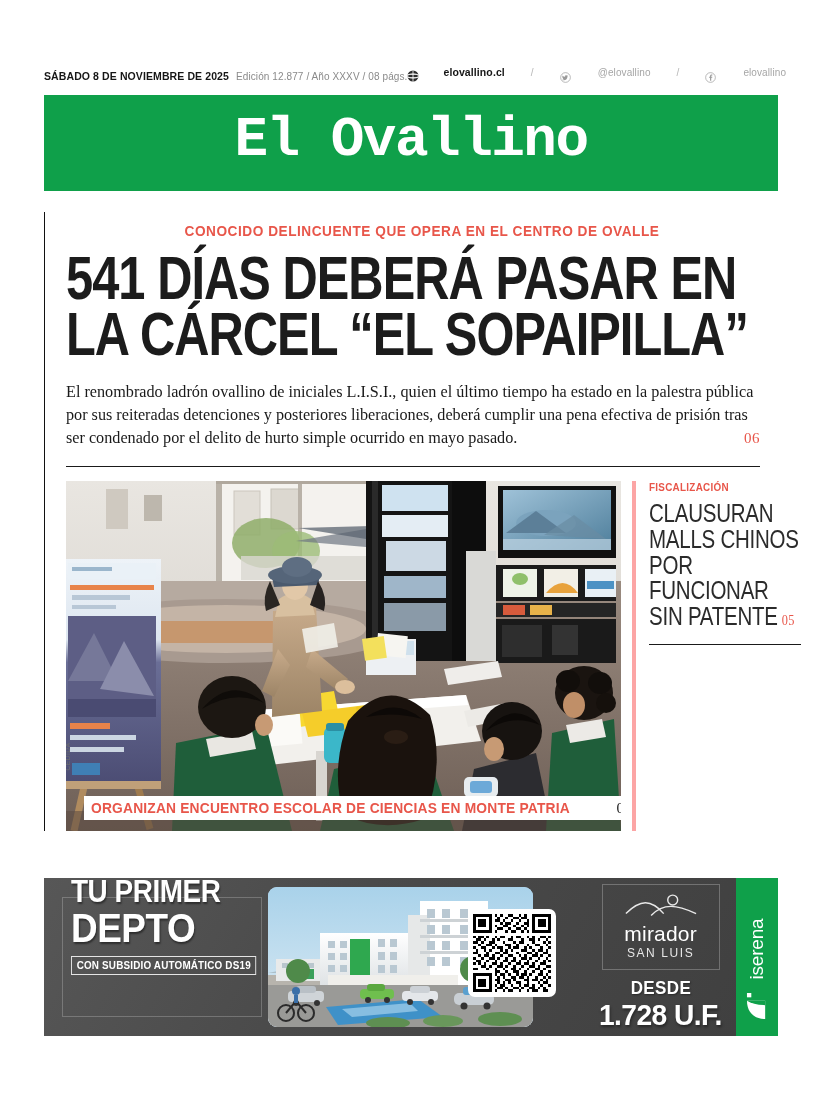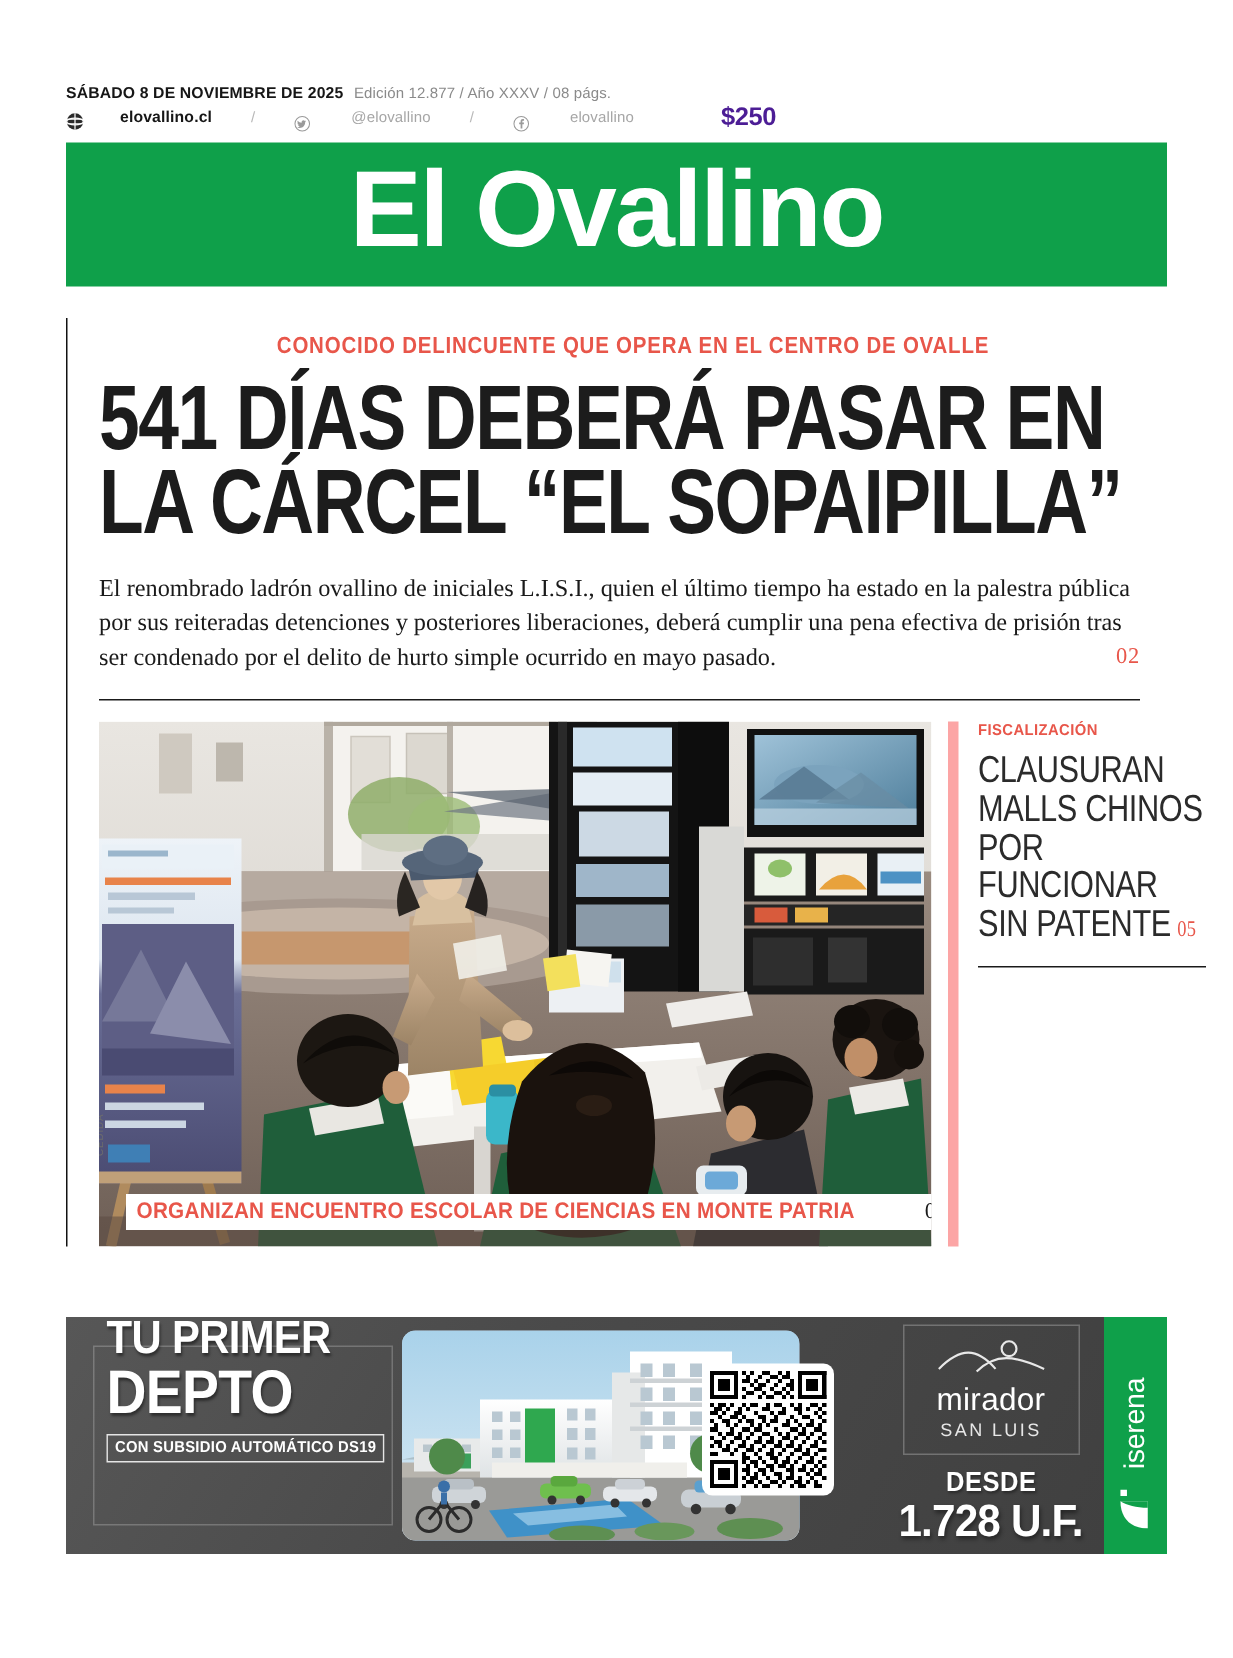--- a/index.html
+++ b/index.html
@@ -25,23 +25,22 @@
   }
 
   
   .topbar {
     position: absolute;
     left: 44px;
     top: 56px;
     width: 734px;
     height: 26px;
     display: flex;
-    align-items: flex-start;
+    align-items: flex-end;
     justify-content: space-between;
-    flex-direction: column;
   }
   .topbar-left {
     display: flex;
     align-items: baseline;
     gap: 7px;
     white-space: nowrap;
   }
   .dateline {
     font-size: 10.5px;
     font-weight: bold;
@@ -97,23 +96,23 @@
     left: 44px;
     top: 95px;
     width: 734px;
     height: 96px;
     background: #0FA04A;
     display: flex;
     align-items: center;
     justify-content: center;
   }
   .masthead-title {
-    font-family: Liberation Sans, sans-serif;
-    font-weight: bold;
-    font-size: 72px;
+    font-family: Liberation Mono, monospace;
+    font-weight: bold;
+    font-size: 56px;
     color: #ffffff;
     letter-spacing: -1.5px;
     line-height: 1;
     transform: scaleX(1.0);
     white-space: nowrap;
     padding-bottom: 6px;
   }
 
   
   .content {
@@ -225,21 +224,21 @@
   }
   .photo-caption .cap-num {
     color: #1a1a1a;
     font-family: "Liberation Serif", serif;
     font-size: 15px;
     letter-spacing: 0.3px;
   }
 
   .sidebar {
     flex: 1 1 auto;
-    border-left: 7px solid #fca5a5;
+    border-left: 4px solid #fca5a5;
     padding-left: 13px;
     margin-left: 11px;
     display: flex;
     flex-direction: column;
   }
   .side-kicker {
     color: #E8564A;
     font-weight: bold;
     font-size: 10.5px;
     letter-spacing: 0.3px;
@@ -478,21 +477,21 @@
 
     <div class="kicker-top">CONOCIDO DELINCUENTE QUE OPERA EN EL CENTRO DE OVALLE</div>
 
     <div class="headline">
       <span class="l1">541 DÍAS DEBERÁ PASAR EN</span>
       <span class="l2">LA CÁRCEL “EL SOPAIPILLA”</span>
     </div>
 
     <div class="deck">
       <span>El renombrado ladrón ovallino de iniciales L.I.S.I., quien el último tiempo ha estado en la palestra pública por sus reiteradas detenciones y posteriores liberaciones, deberá cumplir una pena efectiva de prisión tras ser condenado por el delito de hurto simple ocurrido en mayo pasado.</span>
-      <span class="pageref">02</span>
+      <span class="pageref">06</span>
     </div>
 
     <div class="hrule"></div>
 
     <div class="midrow">
 
       <div class="photo-wrap">
         <svg viewBox="0 0 555 350" width="555" height="350" preserveAspectRatio="xMidYMid slice">
           <defs>
             <linearGradient id="wallg" x1="0" y1="0" x2="0" y2="1">

